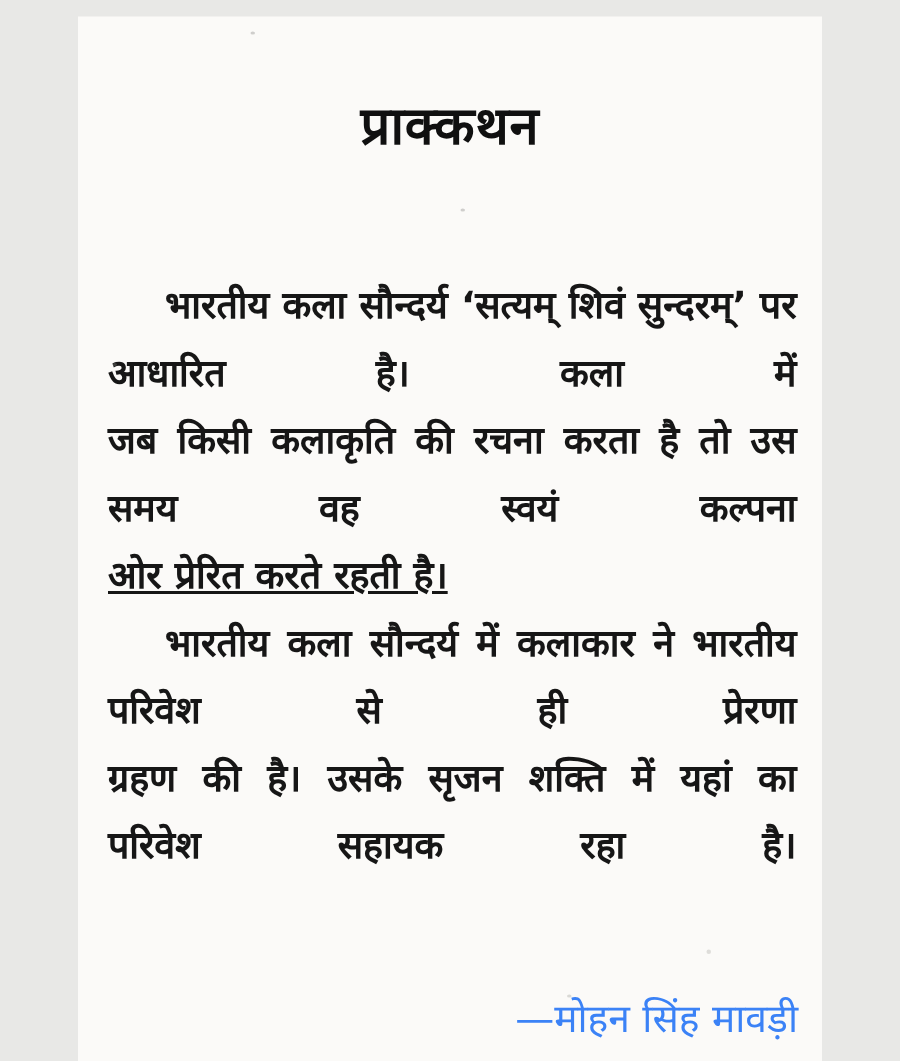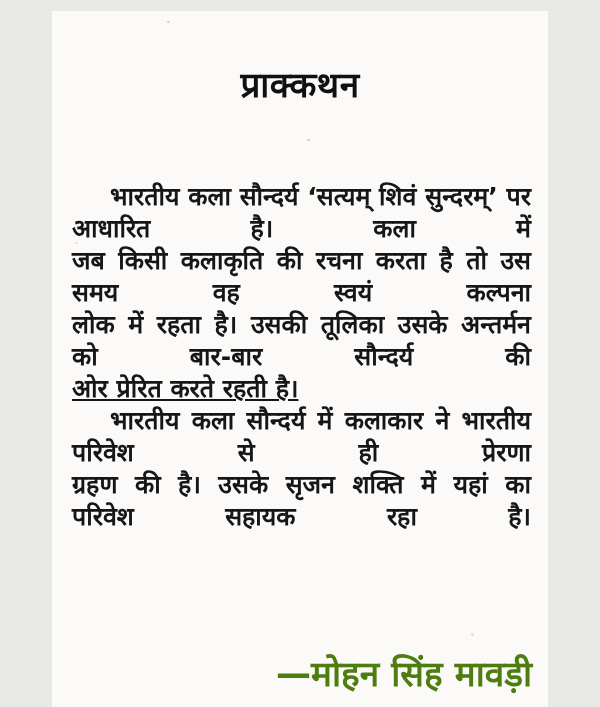--- a/index.html
+++ b/index.html
@@ -27,39 +27,39 @@
     letter-spacing: 0.5px;
     color: #101010;
   }
   .body-text {
     margin: 74px 17px 0 20px;
     font-size: 25px;
     font-weight: 600;
     color: #161616;
   }
   .body-line {
-    line-height: 32px;
+    line-height: 45px;
     text-align: justify;
     text-align-last: justify;
     white-space: normal;
   }
   .body-line.para-end {
     text-align-last: left;
     text-decoration: underline;
   }
   .body-line.indent {
     text-indent: 38px;
   }
   .author-signature {
     position: absolute;
     right: 16px;
     bottom: 22px;
-    font-size: 35px;
-    font-weight: 700;
-    color: #4d7c0f;
+    font-size: 26px;
+    font-weight: 400;
+    color: #3b82f6;
   }
   
   .speck {
     position: absolute;
     background: #9a9a96;
     border-radius: 50%;
     opacity: 0.45;
   }
   .speck.s1 { left: 115px; top: 10px;  width: 3px; height: 2px; }
   .speck.s2 { left: 255px; top: 128px; width: 3px; height: 2px; }
@@ -71,21 +71,20 @@
 </head>
 <body>
 
 <div class="page">
 
   <div class="page-title">प्राक्कथन</div>
 
   <div class="body-text">
     <div class="body-line indent">भारतीय कला सौन्दर्य ‘सत्यम् शिवं सुन्दरम्’ पर आधारित है। कला में</div>
     <div class="body-line">जब किसी कलाकृति की रचना करता है तो उस समय वह स्वयं कल्पना</div>
-    <div class="body-line">लोक में रहता है। उसकी तूलिका उसके अन्तर्मन को बार-बार सौन्दर्य की</div>
     <div class="body-line para-end">ओर प्रेरित करते रहती है।</div>
     <div class="body-line indent">भारतीय कला सौन्दर्य में कलाकार ने भारतीय परिवेश से ही प्रेरणा</div>
     <div class="body-line">ग्रहण की है। उसके सृजन शक्ति में यहां का परिवेश सहायक रहा है।</div>
 
   </div>
 
   <div class="author-signature">—मोहन सिंह मावड़ी</div>
 
   <div class="speck s1"></div>
   <div class="speck s2"></div>

